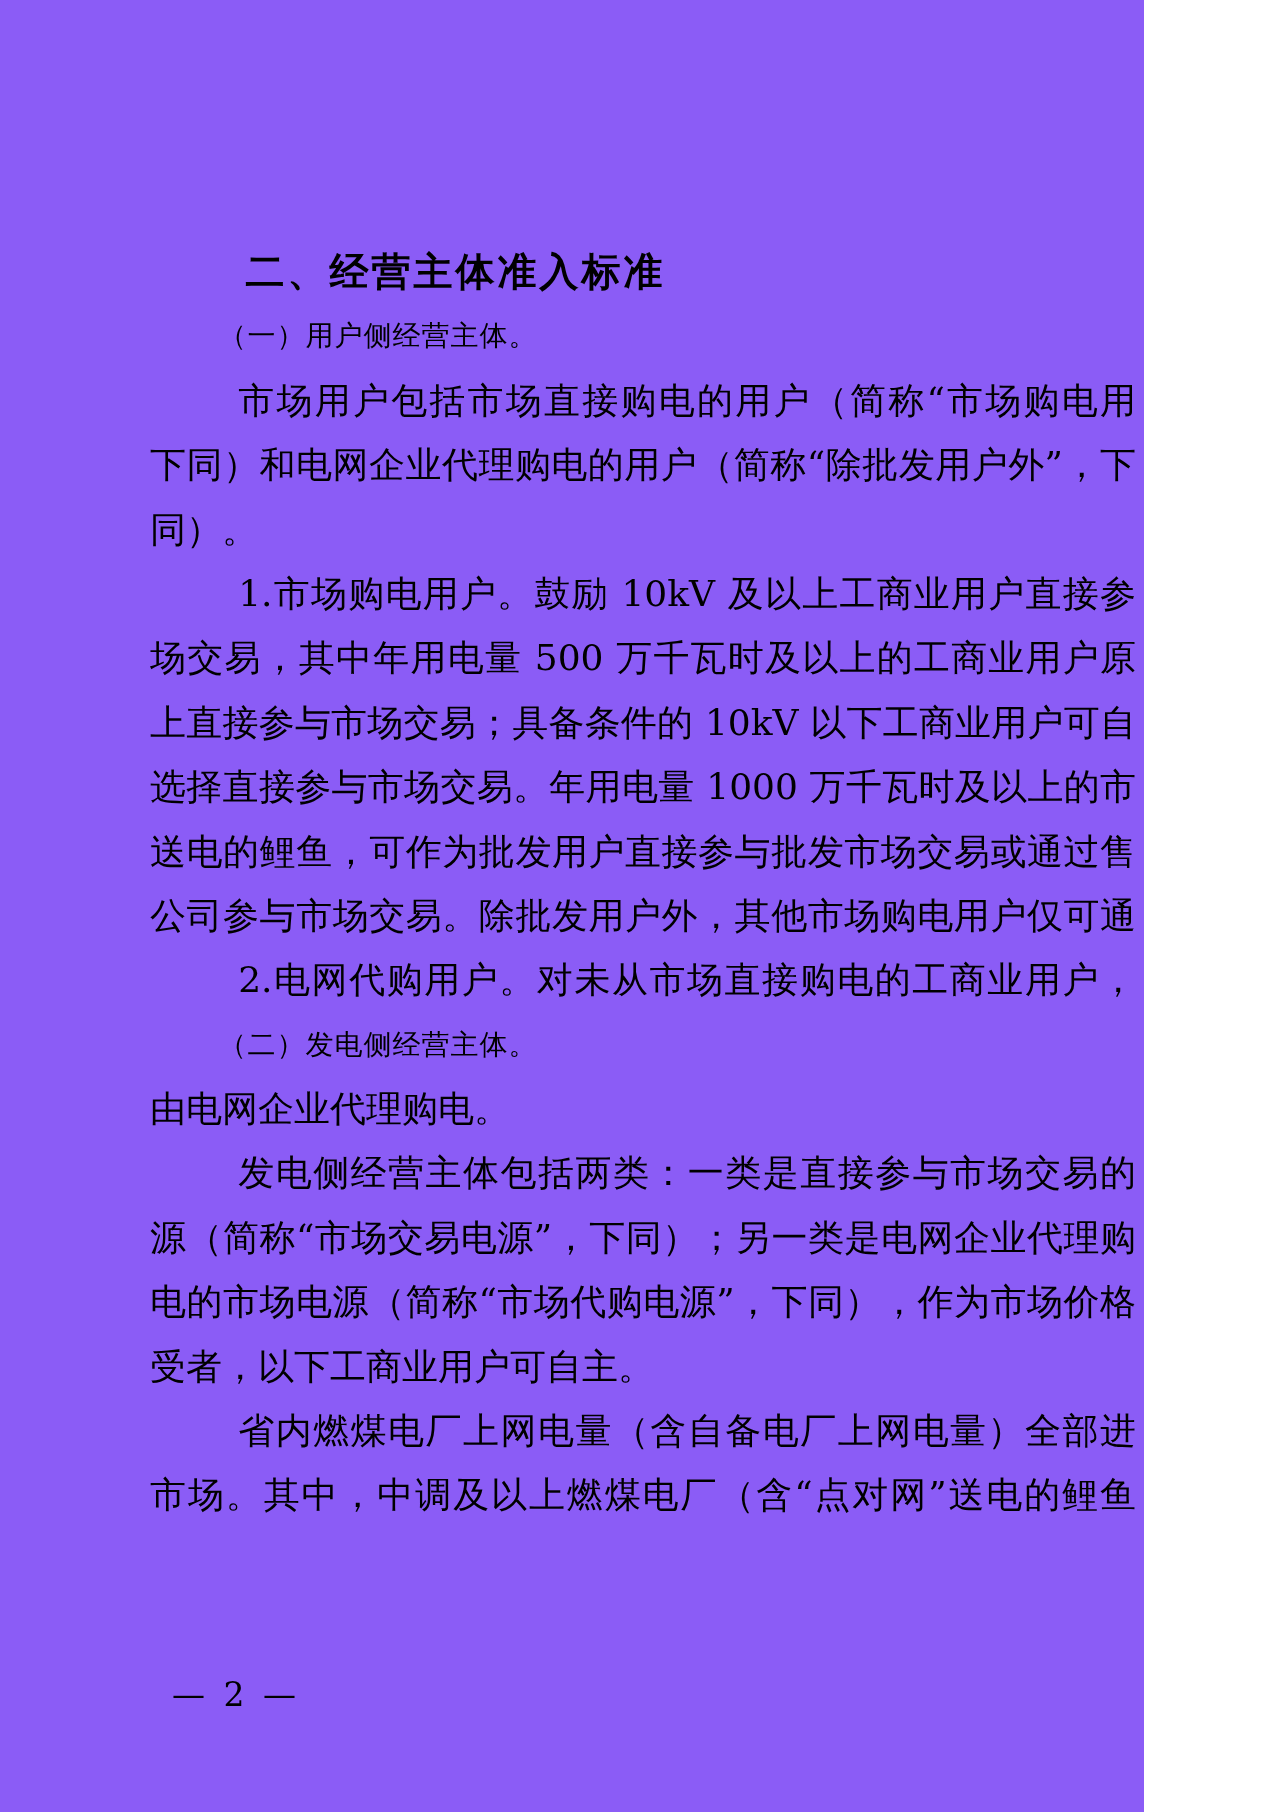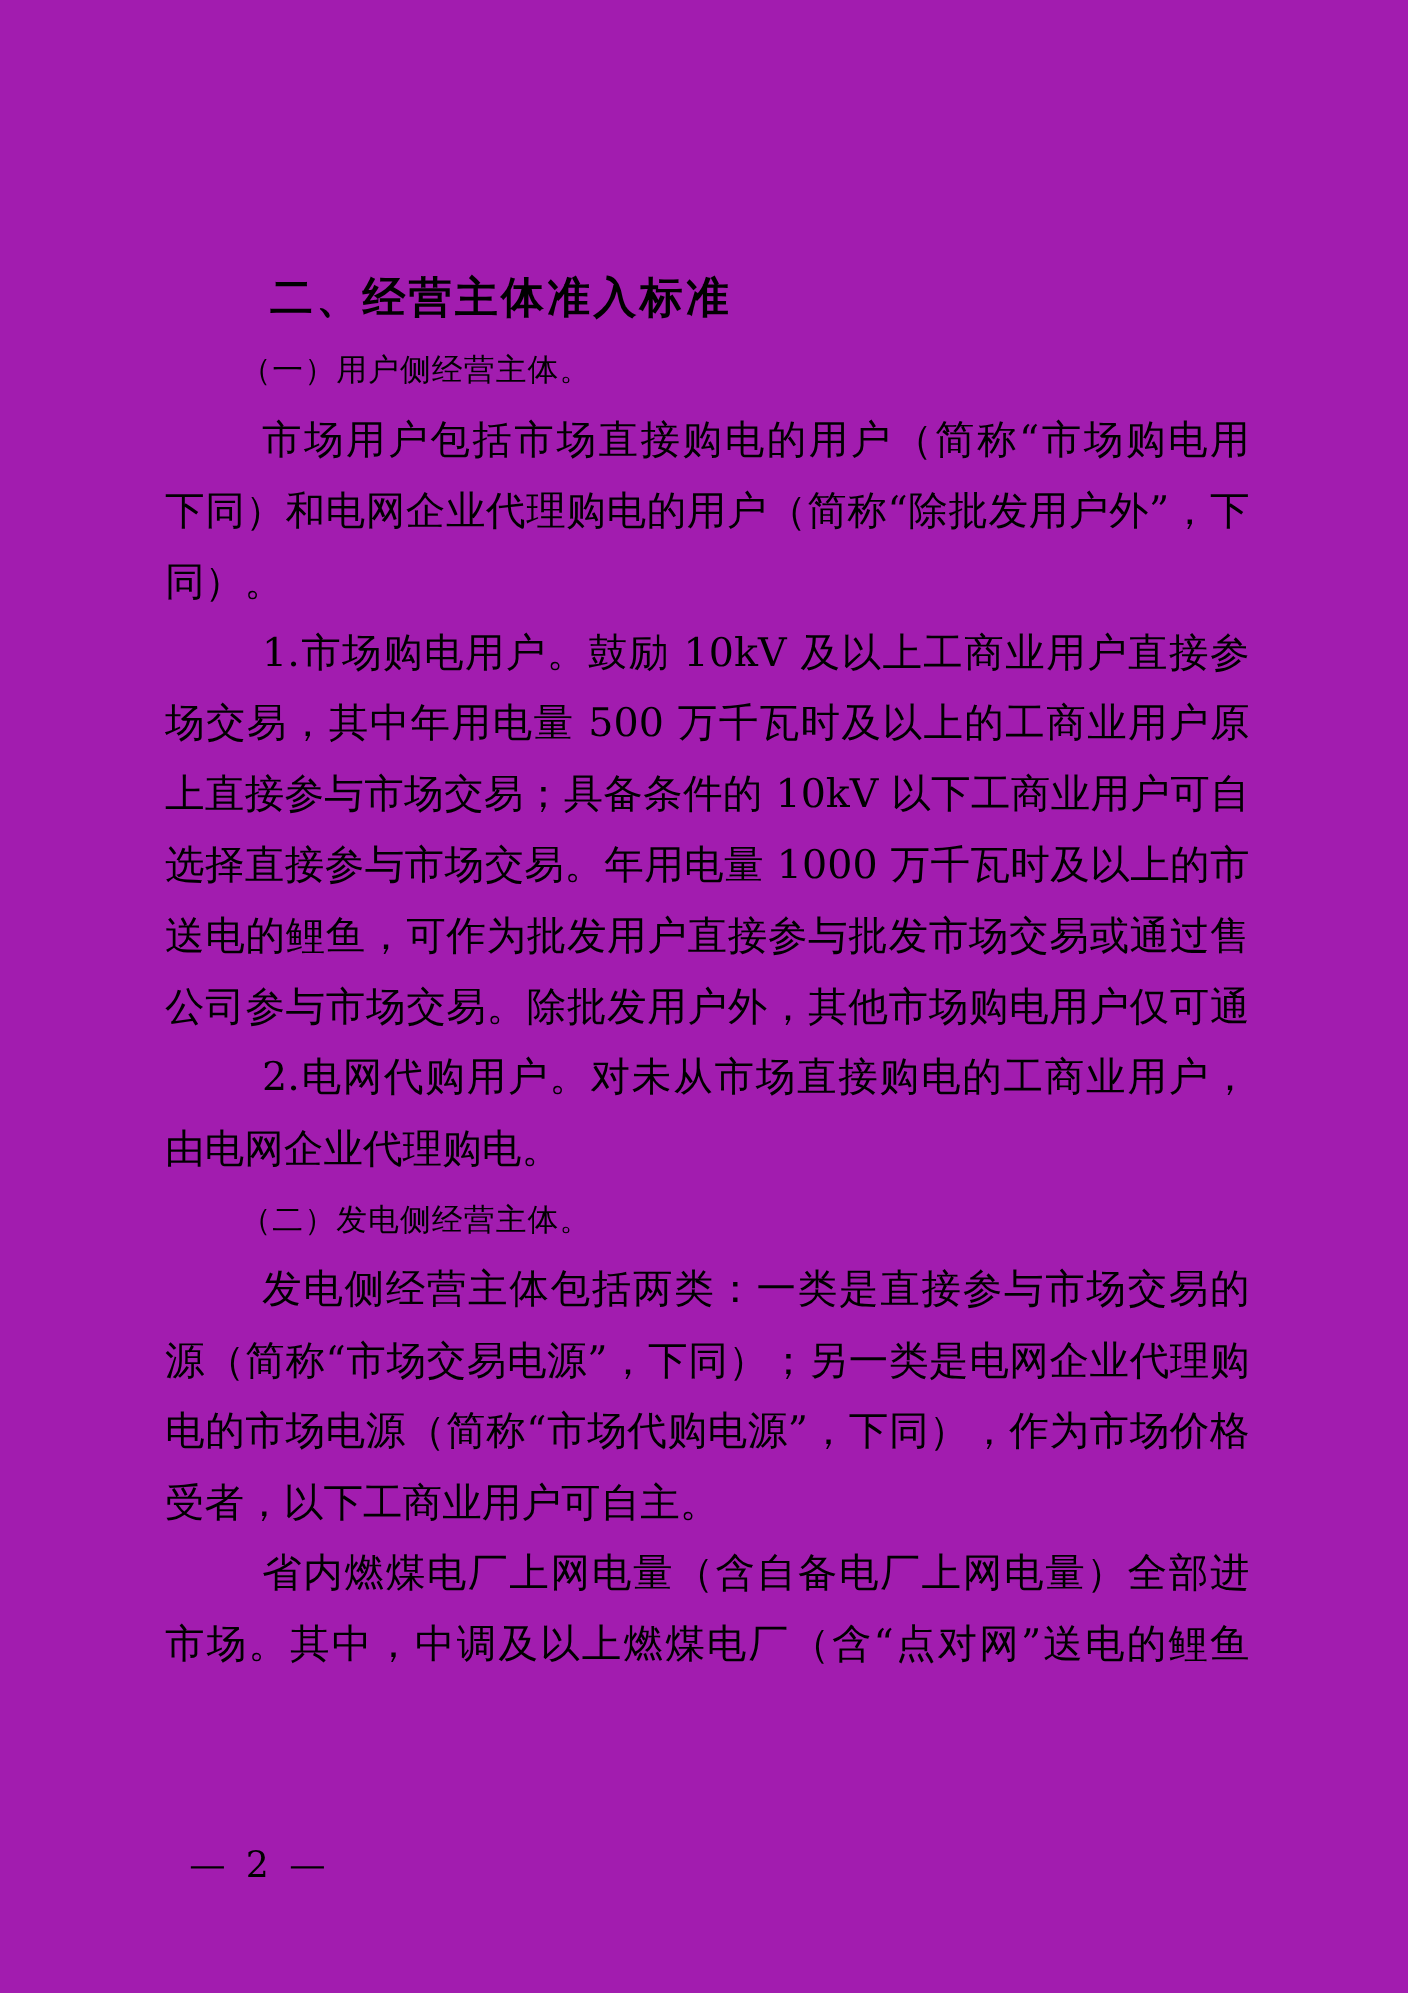--- a/index.html
+++ b/index.html
@@ -2,23 +2,23 @@
 <html><head>
 <meta charset="utf-8">
 <style>
   html, body {
     margin: 0;
     padding: 0;
     background: #ffffff;
   }
   .page {
     position: relative;
-    width: 1280px;
+    width: 1144px;
     height: 1812px;
-    background: #a21caf;
+    background: #8b5cf6;
     overflow: hidden;
   }
   .content {
     position: absolute;
     left: 150px;
     top: 240px;
     width: 986px;
   }
   .line {
     height: 64.4px;
@@ -68,22 +68,22 @@
       <div class="line indent justify">市场用户包括市场直接购电的用户（简称“市场购电用户”，</div>
       <div class="line justify">下同）和电网企业代理购电的用户（简称“除批发用户外”，下</div>
       <div class="line">同）。</div>
       <div class="line indent justify">1.市场购电用户。鼓励 10kV 及以上工商业用户直接参与市</div>
       <div class="line justify">场交易，其中年用电量 500 万千瓦时及以上的工商业用户原则</div>
       <div class="line justify">上直接参与市场交易；具备条件的 10kV 以下工商业用户可自主</div>
       <div class="line justify">选择直接参与市场交易。年用电量 1000 万千瓦时及以上的市场</div>
       <div class="line justify">送电的鲤鱼，可作为批发用户直接参与批发市场交易或通过售电</div>
       <div class="line justify">公司参与市场交易。除批发用户外，其他市场购电用户仅可通</div>
       <div class="line indent justify">2.电网代购用户。对未从市场直接购电的工商业用户，统一</div>
+      <div class="line kai indent">（二）发电侧经营主体。</div>
       <div class="line">由电网企业代理购电。</div>
-      <div class="line kai indent">（二）发电侧经营主体。</div>
       <div class="line indent justify">发电侧经营主体包括两类：一类是直接参与市场交易的电</div>
       <div class="line justify">源（简称“市场交易电源”，下同）；另一类是电网企业代理购</div>
       <div class="line justify">电的市场电源（简称“市场代购电源”，下同），作为市场价格接</div>
       <div class="line">受者，以下工商业用户可自主。</div>
       <div class="line indent justify">省内燃煤电厂上网电量（含自备电厂上网电量）全部进入</div>
       <div class="line justify">市场。其中，中调及以上燃煤电厂（含“点对网”送电的鲤鱼</div>
     </div>
   <div class="page-number">— 2 —</div>
 </div>
 

